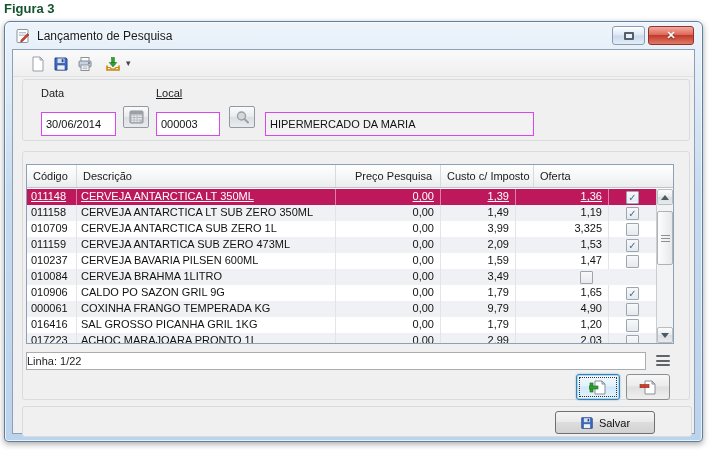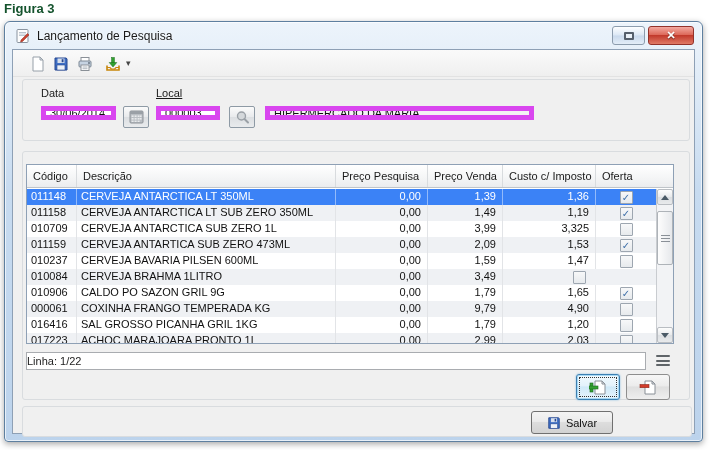--- a/index.html
+++ b/index.html
@@ -36,40 +36,40 @@
   .tool-caret { position:absolute; top:8px; left:113px; font-family:"DejaVu Sans", sans-serif; font-size:9px; color:#444; }
 
   
   .groupbox { position:absolute; border:1px solid #D9DCDF; border-radius:3px; background:#F0F0F0; }
   .gb-form   { left:9px;  top:29px;  width:668px; height:62px; }
   .gb-table  { left:9px;  top:101px; width:668px; height:249px; }
   .gb-bottom { left:9px;  top:356px; width:670px; height:31px; }
 
   .fld-label { position:absolute; font-size:11px; color:#1a1a1a; }
   .u { text-decoration:underline; }
-  .txtfield { position:absolute; height:14px; border:5px solid #d946ef; background:#fff;
-    font-family:"Liberation Sans", sans-serif; font-size:11px; color:#111; padding:0 4px; }
+  .txtfield { position:absolute; height:24px; border:1px solid #d946ef; background:#fff;
+    font-family:"Liberation Sans", sans-serif; font-size:11px; color:#111; padding:0 4px;margin-top:6px; }
   .txtfield.ro { background:#F2F2F2; }
   .mini-btn { position:absolute; width:26px; height:22px; border:1px solid #8E9AA5; border-radius:2px;
     background:linear-gradient(#FBFBFB,#E9EBED 48%,#DCDFE2 52%,#E9EBED);
     display:flex; align-items:center; justify-content:center; cursor:default; }
 
   
   .grid { position:absolute; left:3px; top:12px; width:648px; height:180px; border:1px solid #8EA0B5; background:#fff; }
   .grid-header { position:absolute; left:0; top:0; right:0; height:23px; display:flex;
     background:linear-gradient(#FFFFFF,#F4F5F6 60%, #EBECEE); border-bottom:1px solid #BFC4C9; }
   .gh { height:100%; line-height:22px; padding-left:6px; border-right:1px solid #D8DBDE; font-size:11px; color:#1a1a1a; overflow:hidden; white-space:nowrap; }
   .grid-viewport { position:absolute; left:0; top:24px; right:17px; bottom:0; overflow:hidden; background:#fff; }
   .grid-row { display:flex; width:100%; height:16px; }
   .gc { height:16px; line-height:15px; border-right:1px solid #E2E4E7; overflow:hidden; white-space:nowrap; font-size:11px; }
   .gc.num { text-align:right; padding-right:6px; }
   .gc.txt { padding-left:4px; }
   .grid-row.sel { color:#fff; }
   .grid-row.sel .gc { border-right-color:rgba(255,255,255,.45); }
-  .c0{width:50px;} .c1{width:259px;} .c2{width:92px;} .c3{width:75px;} .c4{width:93px;}
+  .c0{width:50px;} .c1{width:259px;} .c2{width:92px;margin-left:13px;} .c3{width:75px;} .c4{width:93px;}
   .c5{flex:1; border-right:none; display:flex; align-items:center; justify-content:center;}
   .gh.c5{display:block;}
   .gh.fill{width:17px; flex:0 0 17px; border-right:none; padding:0;}
   .cb { width:13px; height:13px; border:1px solid #9DA6B0; border-radius:1px;
     background:linear-gradient(#F7F8F9,#E7EAED); display:flex; align-items:center; justify-content:center;
     font-family:"DejaVu Sans", sans-serif; font-size:10px; font-weight:bold; color:#3E6FA8; line-height:11px; }
 
   
   .vscroll { position:absolute; right:0; top:24px; bottom:0; width:17px; background:#F2F3F5; border-left:1px solid #C9CCD0; }
   .sb-btn { position:absolute; left:0; width:16px; height:16px;
@@ -96,21 +96,21 @@
   .rowbtn.focused { border-color:#3C7FB1; box-shadow:0 0 0 1px #A7D9F5 inset, 0 0 2px #7AB8E0;
     outline:1px dotted #333; outline-offset:-4px;
     background:linear-gradient(#F3FAFE,#E3F2FB 45%,#CFE9F8 50%,#E8F5FD); }
   .btn-add { left:553px; } .btn-del { left:603px; }
 
   
   .footer-btn { position:absolute; top:4px; height:23px; border:1px solid #707070; border-radius:3px;
     background:linear-gradient(#F4F4F4,#EBEBEB 45%,#DDDDDD 50%,#D2D2D2);
     display:flex; align-items:center; justify-content:center; gap:5px;
     font-size:11px; color:#111; cursor:default; }
-  .btn-salvar { left:508px; width:82px; }
+  .btn-salvar { left:532px; width:100px; }
   .btn-sair   { left:598px; width:66px; }
   .sair-icon { width:14px; height:14px; border-radius:3px; background:linear-gradient(#E4614E,#C1271A);
     border:1px solid #8E1F14; display:flex; align-items:center; justify-content:center; }
   .sair-icon i { width:7px; height:7px; border:2px solid #fff; border-radius:50%; display:block; }
 </style>
 </head>
 <body>
 
 <div class="figure-label">Figura 3</div>
 
@@ -204,27 +204,26 @@
       </span>
       <input class="txtfield ro" style="left: 242px; top: 26px; width: 269px;" readonly="" value="HIPERMERCADO DA MARIA">
     </div>
 
     <div class="groupbox gb-table">
       <div class="grid">
         <div class="grid-header">
           <div class="gh c0">Código</div>
           <div class="gh c1">Descrição</div>
           <div class="gh c2">Preço Pesquisa</div>
-          <div class="gh c3">Preço Venda</div>
           <div class="gh c4">Custo c/ Imposto</div>
           <div class="gh c5">Oferta</div>
           <div class="gh fill"></div>
         </div>
         <div class="grid-viewport">
-            <div class="grid-row sel" style="background: #3b82f6;">
+            <div class="grid-row sel" style="background: #be185d; text-decoration: underline;">
               <div class="gc c0 txt">011148</div>
               <div class="gc c1 txt">CERVEJA ANTARCTICA LT 350ML</div>
               <div class="gc c2 num">0,00</div>
               <div class="gc c3 num">1,39</div>
               <div class="gc c4 num">1,36</div>
               <div class="gc c5">
                 <div class="cb">✓</div>
               </div>
             </div>
             <div class="grid-row" style="background: rgb(239, 241, 244);">

